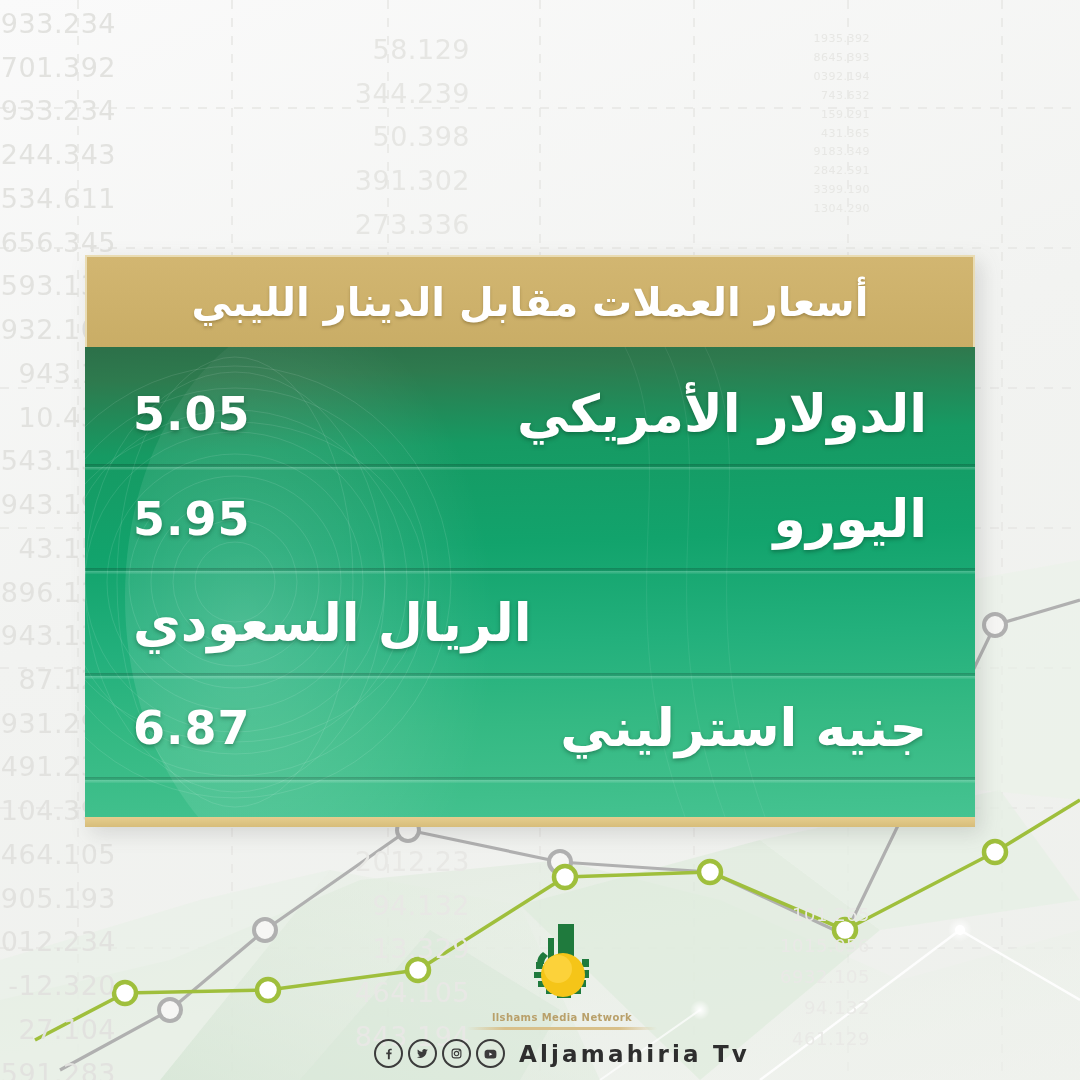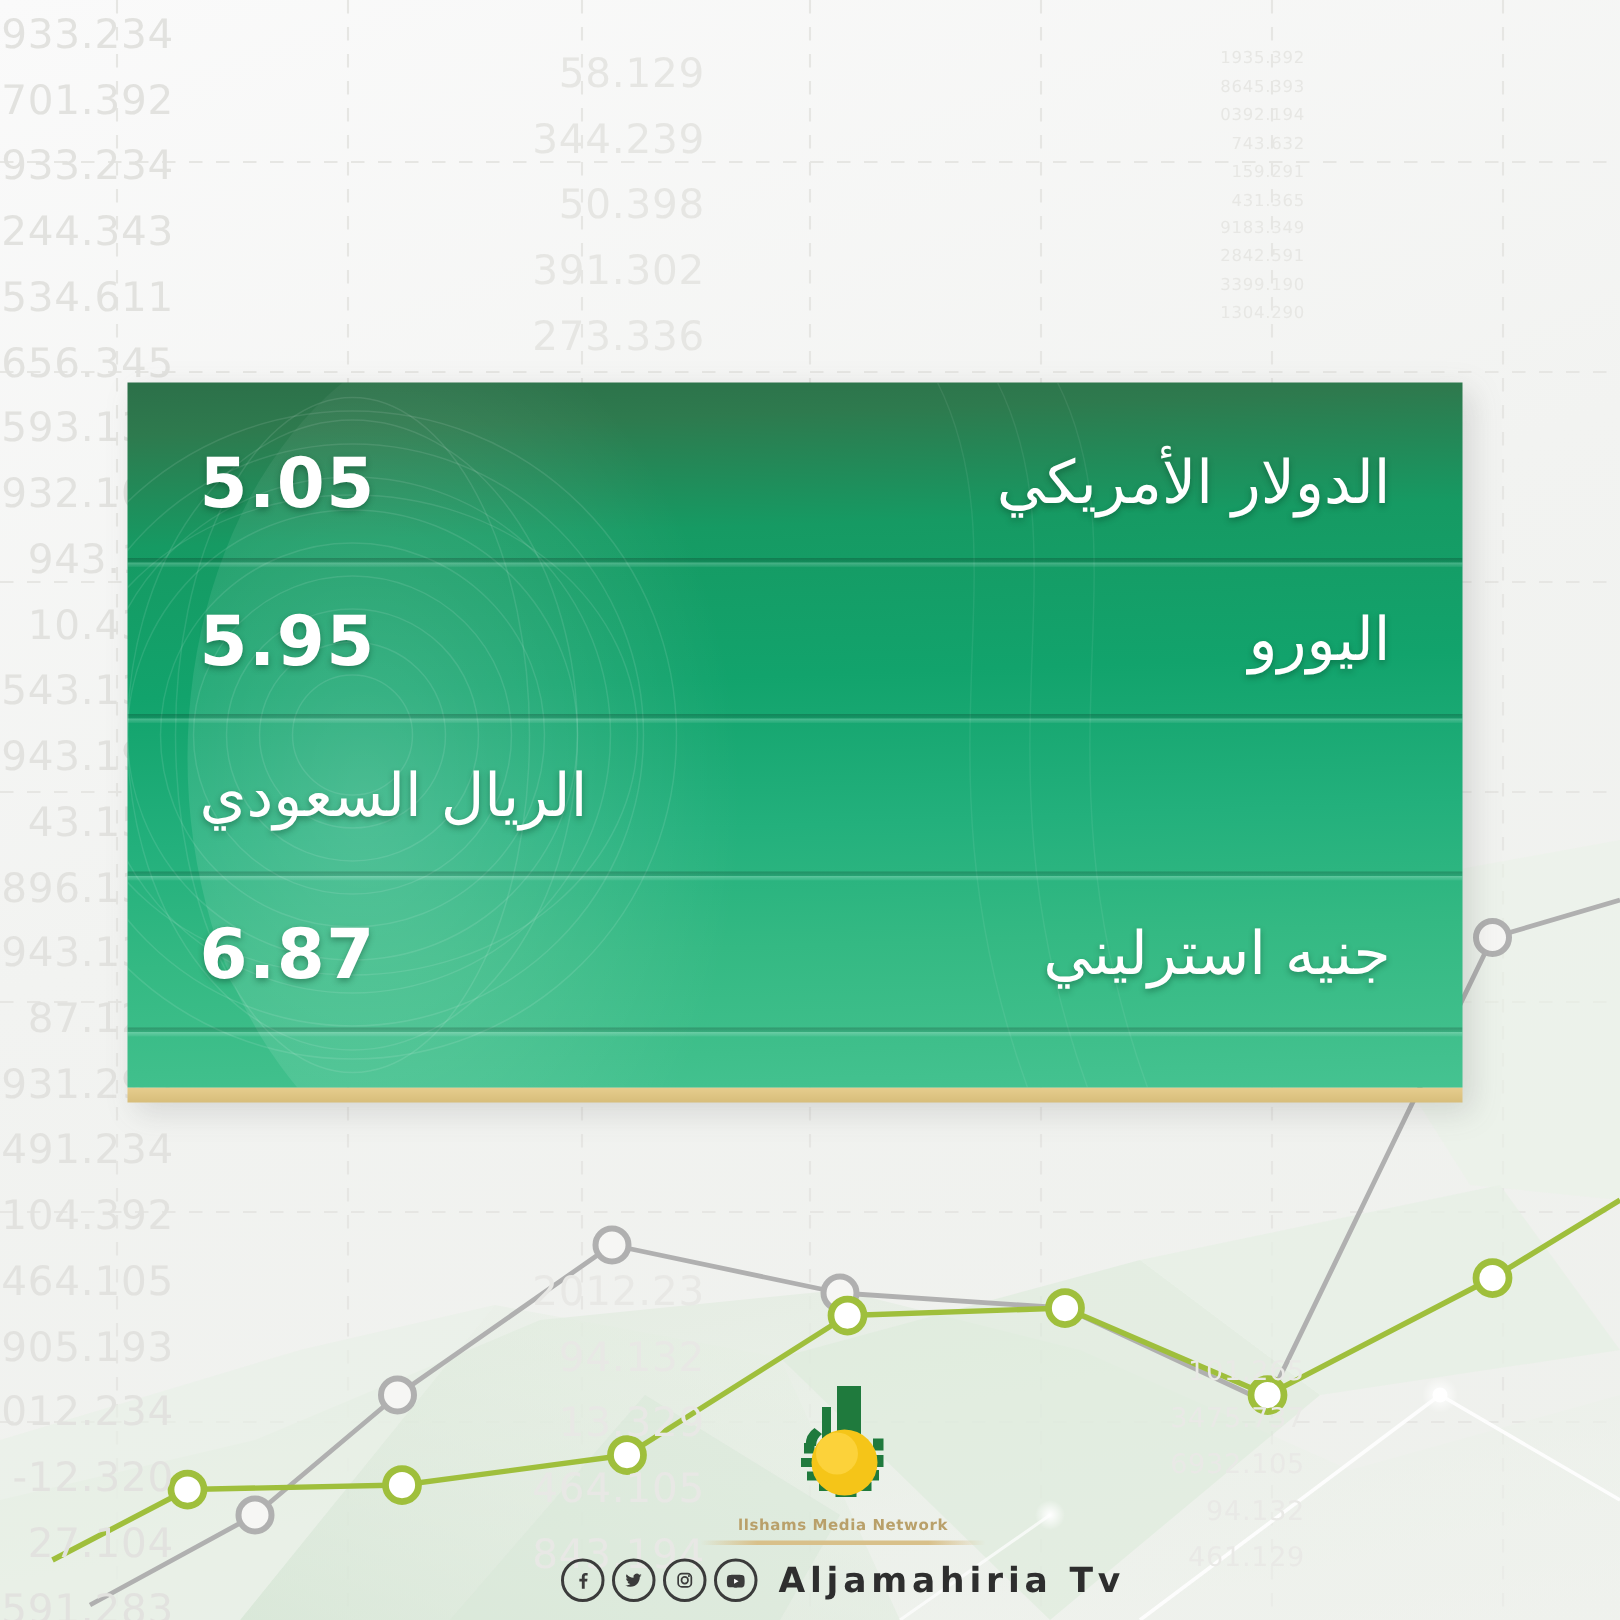--- a/index.html
+++ b/index.html
@@ -53,21 +53,21 @@
   #body-tex{position:absolute;inset:0;}
   #rows{position:absolute;inset:0;display:flex;flex-direction:column;}
   .rowsep{height:6px;flex:0 0 auto;
     background:linear-gradient(180deg,rgba(0,0,0,.20) 0%,rgba(0,0,0,.10) 45%,
                rgba(255,255,255,.22) 55%,rgba(255,255,255,.05) 100%);}
   .rowpad{flex:0 0 auto;}
   .row{flex:1 1 0;display:flex;align-items:center;
        justify-content:space-between;padding:0 48px;box-sizing:border-box;gap:16px;}
   .row-value{color:#ffffff;font-size:46px;font-weight:bold;
              text-shadow:0 2px 4px rgba(0,50,25,.38);letter-spacing:1px;}
-  .row-label{color:#ffffff;font-size:40px;font-weight:normal;direction:rtl;
+  .row-label{color:#ffffff;font-size:52px;font-weight:bold;direction:rtl;
              text-shadow:0 2px 4px rgba(0,50,25,.38);}
 
   #card-footer{height:10px;background:linear-gradient(180deg,#e6cd8e 0%,#d7bd7a 100%);}
 
   
   #brand{position:absolute;left:0;right:0;bottom:12px;
          display:flex;flex-direction:column;align-items:center;padding-left:44px;}
   #logo-mark{width:96px;height:96px;position:relative;}
   #brand-sub{margin-top:-2px;font-size:10px;font-weight:bold;color:#b9a06a;
              letter-spacing:.4px;}
@@ -156,25 +156,28 @@
       <circle cx="710" cy="872" r="11"></circle>
       <circle cx="845" cy="930" r="11"></circle>
       <circle cx="995" cy="852" r="11"></circle>
     </g>
   </svg>
 
   <div class="numcol" id="num-left"><div>933.234</div><div>701.392</div><div>933.234</div><div>244.343</div><div>534.611</div><div>656.345</div><div>593.135</div><div>932.104</div><div>943.17</div><div>10.432</div><div>543.133</div><div>943.194</div><div>43.156</div><div>896.138</div><div>943.135</div><div>87.125</div><div>931.293</div><div>491.234</div><div>104.392</div><div>464.105</div><div>905.193</div><div>012.234</div><div>-12.320</div><div>27.104</div><div>591.283</div></div>
   <div class="numcol" id="num-center"><div>58.129</div><div>344.239</div><div>50.398</div><div>391.302</div><div>273.336</div><div>34.611</div></div>
   <div class="numcol" id="num-center-low"><div>2012.23</div><div>94.132</div><div>13.329</div><div>464.105</div><div>843.194</div></div>
   <div class="numcol" id="num-right"><div>1935.392</div><div>8645.393</div><div>0392.194</div><div>743.632</div><div>159.291</div><div>431.365</div><div>9183.349</div><div>2842.591</div><div>3399.190</div><div>1304.290</div></div>
-  <div class="numcol" id="num-right-low"><div>101.265</div><div>3475.737</div><div>6932.105</div><div>94.132</div><div>461.129</div></div>
+  <div class="numcol" id="num-right-low"><div>101.265</div><div>1015.056</div><div>6932.105</div><div>94.132</div><div>461.129</div></div>
 </div>
 
 <div id="card">
 
+  <div id="card-header">
+    <div id="card-title">أسعار العملات مقابل الدينار الليبي</div>
+  </div>
 
   <div id="card-body">
 
     <svg id="body-tex" viewBox="0 0 890 470" preserveAspectRatio="none">
       <defs>
         <radialGradient id="sheen" cx=".28" cy=".55" r=".6">
           <stop offset="0%" stop-color="#ffffff" stop-opacity=".20"></stop>
           <stop offset="100%" stop-color="#ffffff" stop-opacity="0"></stop>
         </radialGradient>
       </defs>

